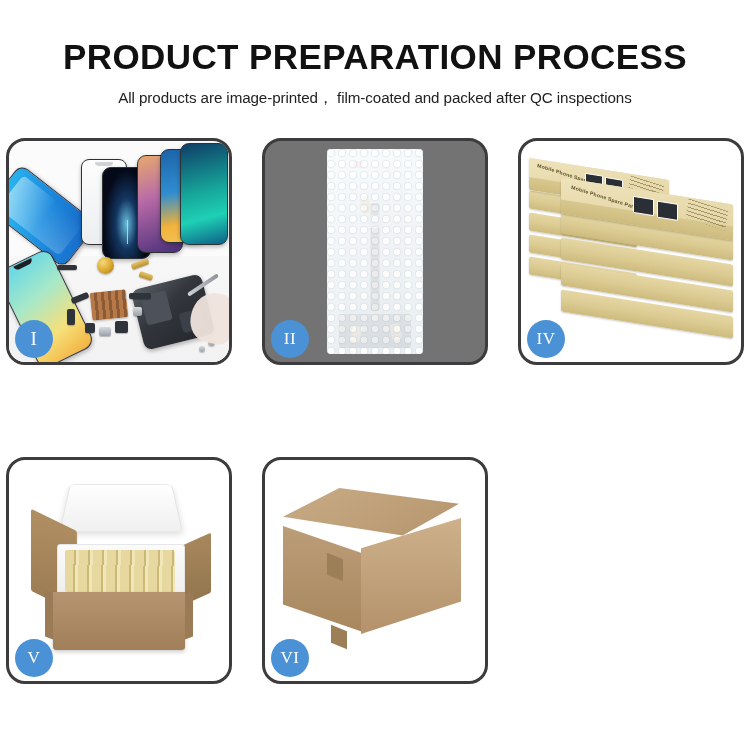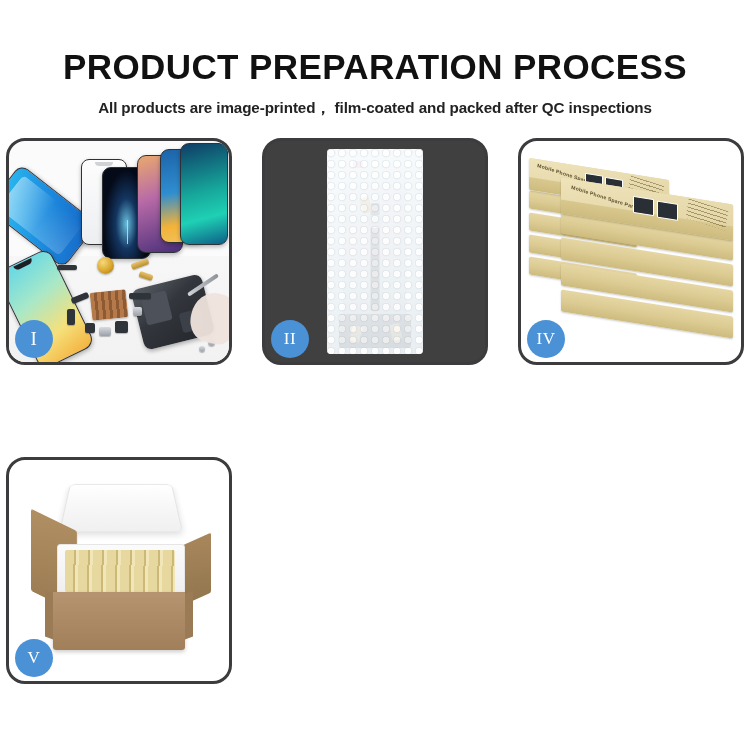--- a/index.html
+++ b/index.html
@@ -12,41 +12,41 @@
     height: 750px;
     overflow: hidden;
     font-family: "Liberation Sans", sans-serif;
     position: relative;
   }
 
   
   .header {
     position: absolute;
     left: 0;
-    top: 10px;
+    top: 0;
     width: 750px;
     text-align: center;
   }
   .page-title {
     margin: 0;
     padding-top: 36px;
     font-size: 35px;
     line-height: 42px;
     font-weight: bold;
     letter-spacing: 0.4px;
     color: #111111;
     font-family: "Liberation Sans", sans-serif;
   }
   .page-subtitle {
     margin: 0;
     padding-top: 10px;
     font-size: 15.2px;
     line-height: 20px;
     color: #222222;
-    font-weight: bold;
+    font-weight: normal;
     letter-spacing: -0.1px;
   }
 
   
   .grid {
     position: absolute;
     left: 6px;
     top: 138px;
     width: 738px;
     height: 546px;
@@ -192,21 +192,21 @@
     background:linear-gradient(90deg,#cfd3d9,#8d9298);
     transform:rotate(-34deg); border-radius:2px;
   }
   .hand{
     position:absolute; right:-6px; top:152px; width:44px; height:50px;
     background:#efe3dc; border-radius:50% 40% 30% 45%;
     transform:rotate(12deg); opacity:.95;
   }
 
   
-  .p2 { background:#404040; }
+  .p2 { background:#737373; }
   .bubblebag{
     position:absolute; left:50%; transform:translateX(-50%);
     top:8px; width:96px; height:205px;
     background: #f3f5f6;
     border-radius:4px;
     overflow:hidden;
     box-shadow: 0 0 6px rgba(0,0,0,.10) inset;
   }
   .bubblebag .wrap{
     position:absolute; inset:0;
@@ -485,14 +485,24 @@
       <div class="foamlid5"></div>
       <div class="flapL"></div>
       <div class="flapR"></div>
       <div class="foambody"></div>
       <div class="ybars"></div>
       <div class="cartonbody"></div>
     </div>
     <div class="badge b-wide">V</div>
   </div>
 
+  <div class="panel p6">
+    <div class="panel-stage">
+      <div class="c-top"></div>
+      <div class="c-left"></div>
+      <div class="c-right"></div>
+      <div class="tape1"></div>
+      <div class="tape2"></div>
+    </div>
+    <div class="badge b-wide">VI</div>
+  </div>
 
 </div>
 
 </body></html>

